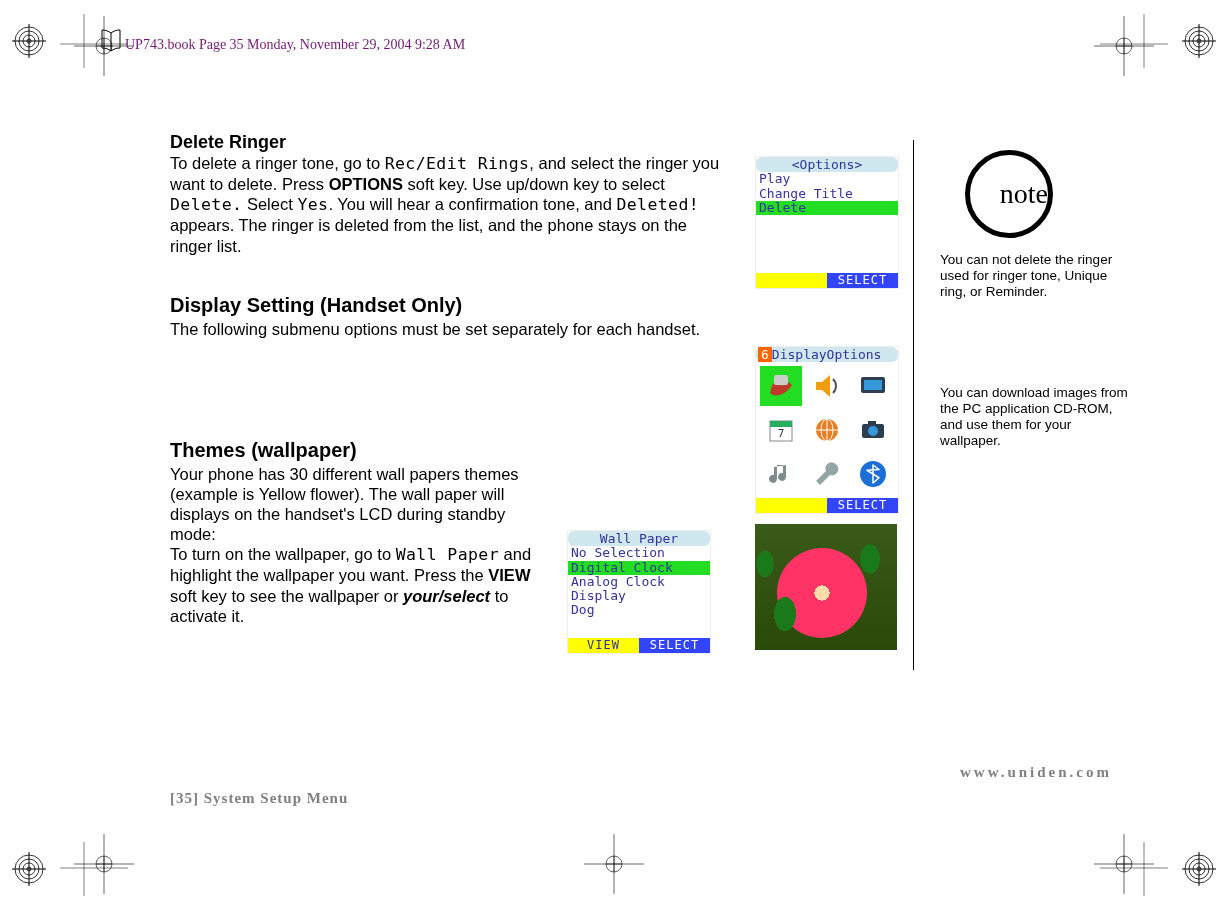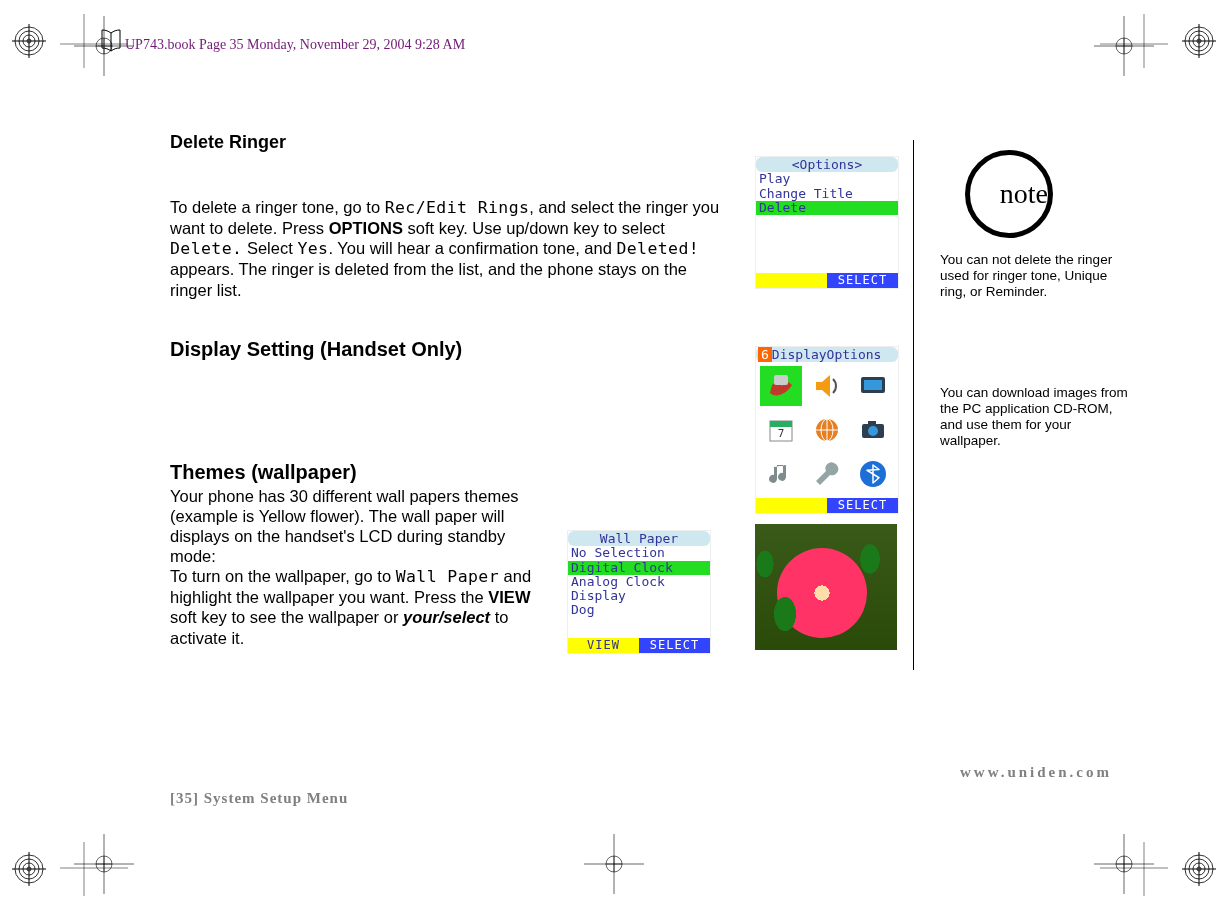--- a/index.html
+++ b/index.html
@@ -301,25 +301,26 @@
       <path d="M1144 14v54 M1144 842v54"></path>
       <path d="M60 44h68 M60 868h68"></path>
       <path d="M1100 44h68 M1100 868h68"></path>
     </g>
   </svg>
 
   <div class="header-text">UP743.book  Page 35  Monday, November 29, 2004  9:28 AM</div>
 
   <div class="main">
     <p class="subhead" style="margin-top:0;">Delete Ringer</p>
-    <p class="body-text" style="width:550px;margin-top:44px;">
+    <p class="body-text" style="width:550px;">
       <span>To delete a ringer tone, go to </span><span class="lcd-font">Rec/Edit Rings</span><span>, and select the ringer you want to delete. Press </span><b>OPTIONS</b><span> soft key. Use up/down key to select </span><span class="lcd-font">Delete.</span><span> Select </span><span class="lcd-font">Yes</span><span>. You will hear a confirmation tone, and </span><span class="lcd-font">Deleted!</span><span> appears. The ringer is deleted from the list, and the phone stays on the ringer list.</span>
     </p>
 
     <p class="subhead" style="font-size:20px; margin-top:38px;">Display Setting (Handset Only)</p>
+    <p class="body-text" style="width:550px; margin-top:2px;">The following submenu options must be set separately for each handset.</p>
 
     <p class="subhead" style="font-size:20px; margin-top:100px;">Themes (wallpaper)</p>
     <div style="width:380px;">
       <p class="body-text" style="margin-top:2px;">Your phone has 30 different wall papers themes (example is Yellow flower). The wall paper will displays on the handset's LCD during standby mode:</p>
       <p class="body-text" style="margin-top:0;">
         <span>To turn on the wallpaper, go to </span><span class="lcd-font">Wall Paper</span><span> and highlight the wallpaper you want. Press the </span><b>VIEW</b><span> soft key to see the wallpaper or </span><b><i>your/select</i></b><span> to activate it.</span>
       </p>
     </div>
   </div>
 

